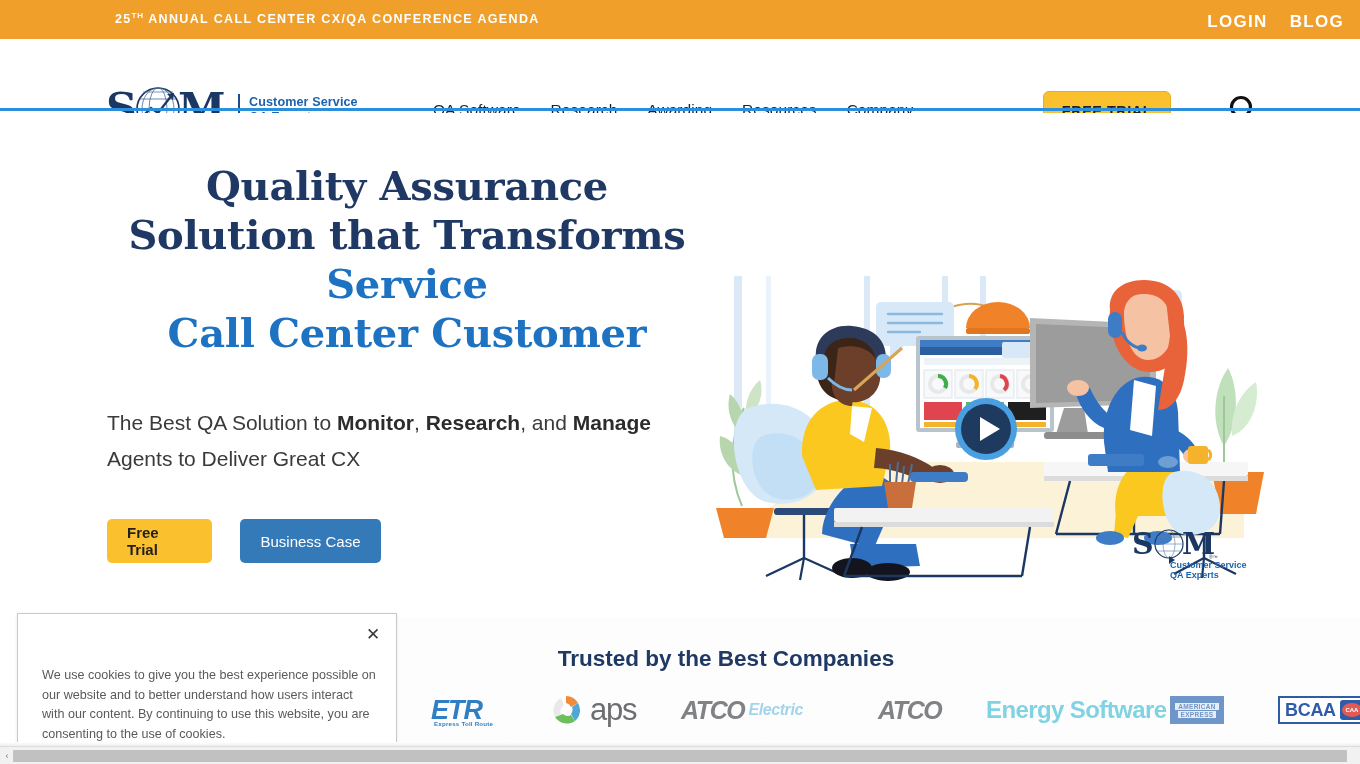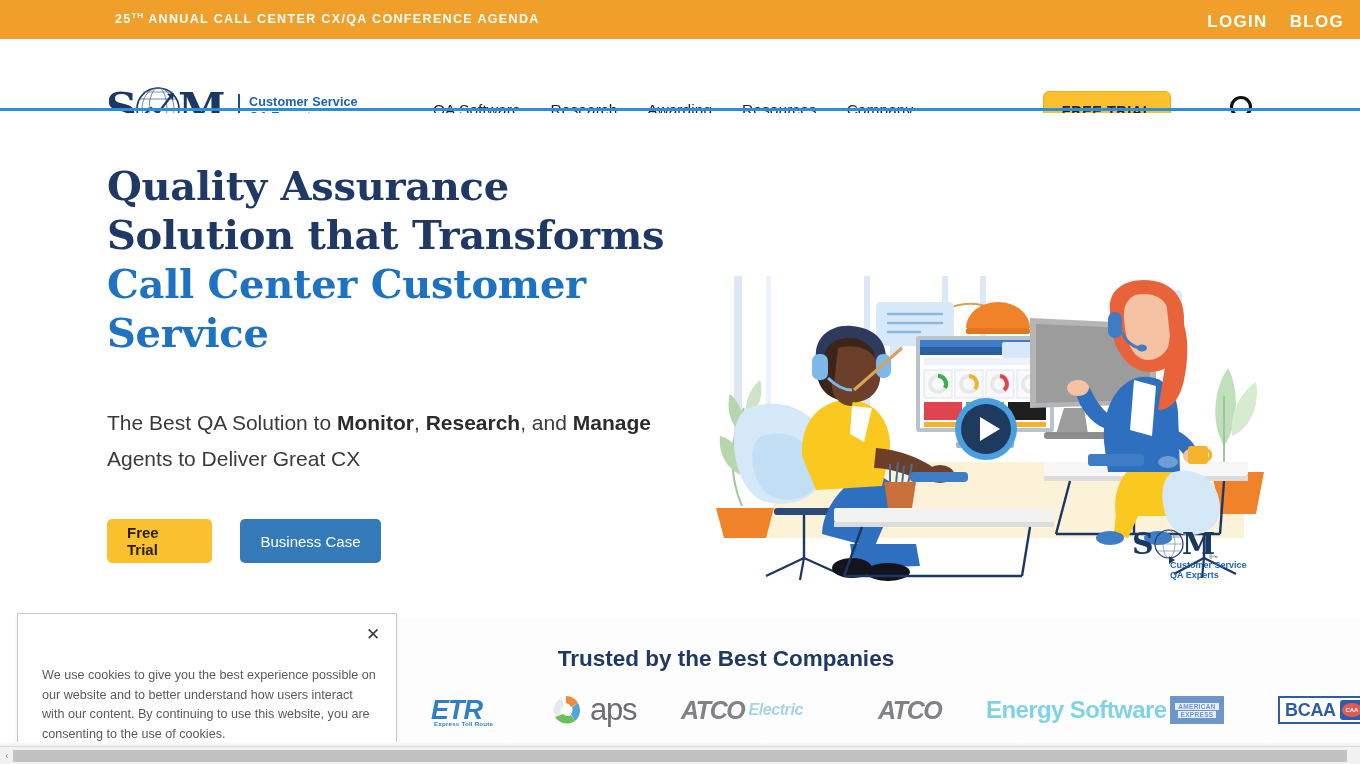--- a/index.html
+++ b/index.html
@@ -60,21 +60,21 @@
     cursor:pointer;
   }
   .search-icon { position:absolute; left:1227px; top:54px; width:34px; height:34px; cursor:pointer; }
 
   
   .hero { position:absolute; left:0; top:113px; width:1360px; height: 505px; background:#fff; }
   .headline {
     position:absolute; left:107px; top: 48px; width: 600px;
     font-family: "DejaVu Serif", serif;
     font-size: 40px; line-height: 49px; font-weight:700;
-    color:#1f3864; letter-spacing:-.3px;
+    color:#1f3864; letter-spacing:-.3px;text-align:center;
   }
   .headline .accent { color:#1d72c2; }
   .subhead {
     position:absolute; left:107px; top: 292px; width: 560px;
     font-size: 21px; line-height: 36px; color:#3a3a3a; font-weight:400;
   }
   .subhead b { font-weight:700; color:#2c2c2c; }
 
   .cta-row { position:absolute; left:107px; top: 406px; display:flex; gap: 28px; }
   .cta {
@@ -218,22 +218,22 @@
       <line x1="21" y1="21" x2="29.5" y2="30" stroke="#111" stroke-width="3.6" stroke-linecap="round"></line>
     </svg>
   </div>
   <div class="header-rule"></div>
 
   <div class="hero">
 
     <h1 class="headline">
       <div>Quality Assurance</div>
       <div>Solution that Transforms</div>
+      <div class="accent">Service</div>
       <div class="accent">Call Center Customer</div>
-      <div class="accent">Service</div>
     </h1>
 
     <p class="subhead">
       <span>The Best QA Solution to </span><b>Monitor</b><span>, </span><b>Research</b><span>, and </span><b>Manage</b><span> Agents to Deliver Great CX</span>
     </p>
 
     <div class="cta-row">
       <div class="cta cta-yellow">Free Trial</div>
       <div class="cta cta-blue">Business Case</div>
     </div>

